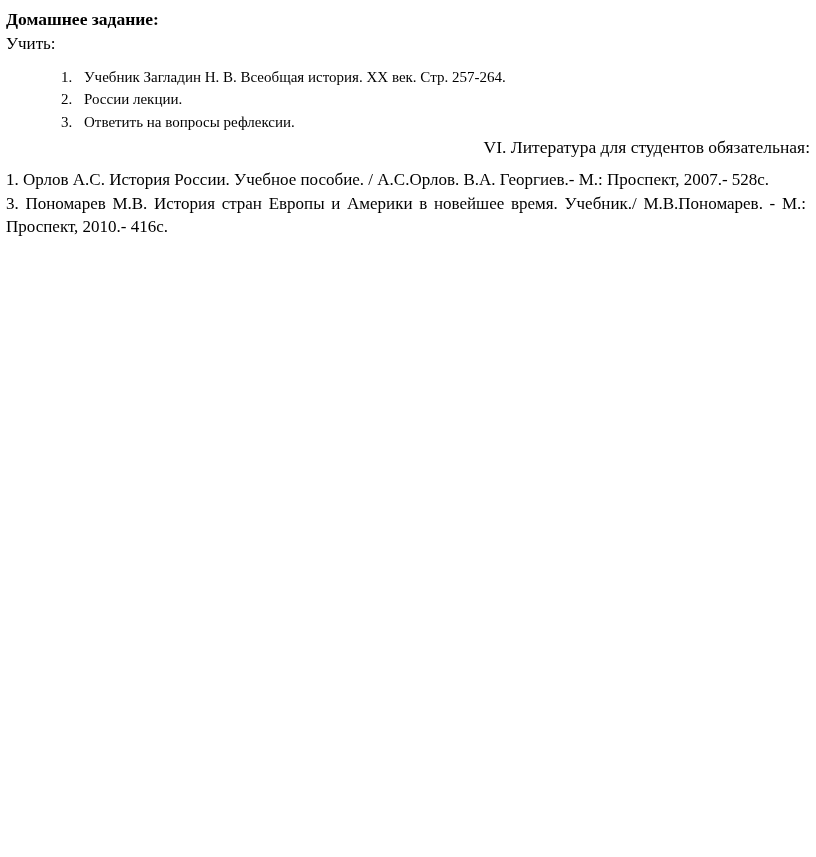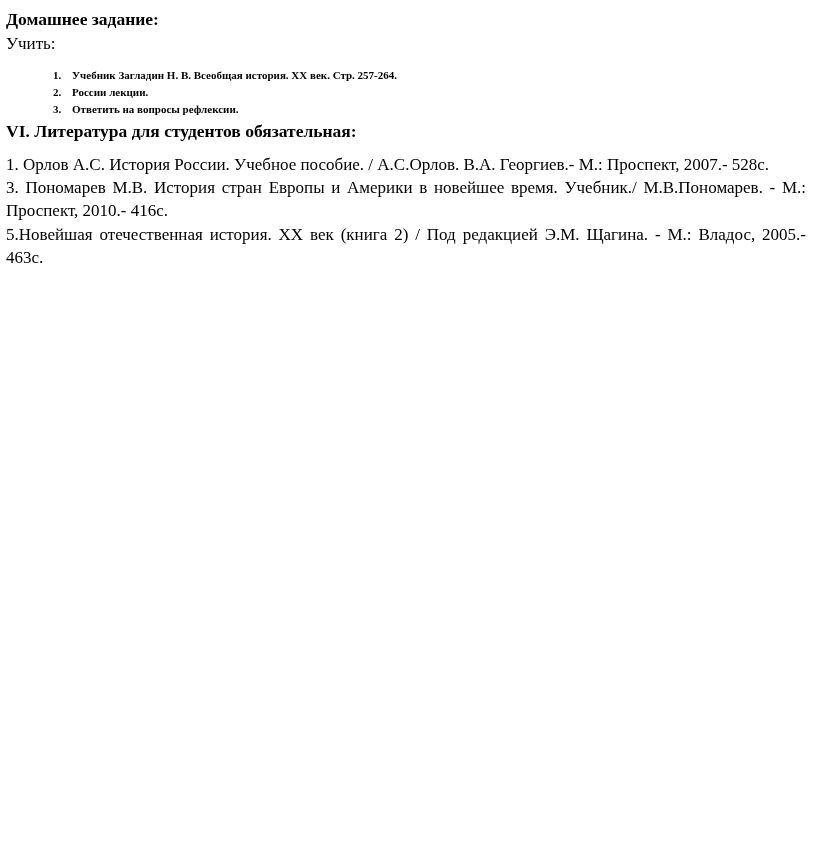--- a/index.html
+++ b/index.html
@@ -30,30 +30,30 @@
   .plain-line {
     margin: 0 0 12px 0;
     font-size: 17px;
   }
   ol.hw-list {
     margin: 4px 0 4px 0;
     padding-left: 58px;
     list-style-position: outside;
   }
   ol.hw-list li {
-    font-size: 11px;
-    margin: 0 0 3px 0;
+    font-size: 15px;
+    margin: 0 0 3px 12px;
     padding-left: 8px;
     line-height: 1.3;
-    font-weight: bold;
   }
   .section-title {
-    font-weight: bold;
+    font-weight: normal;
     font-size: 17.5px;
     margin: 4px 0 10px 0;
+    text-align: right;
   }
   .ref {
     margin: 0 4px 1px 0;
     text-align: justify;
     text-justify: inter-word;
     font-size: 17px;
     line-height: 1.34;
   }
 </style>
 </head>
@@ -68,15 +68,14 @@
   <ol class="hw-list">
     <li>Учебник Загладин Н. В. Всеобщая история. XX век. Стр. 257-264.</li>
     <li>России лекции.</li>
     <li>Ответить на вопросы рефлексии.</li>
   </ol>
 
   <div class="section-title">VI. Литература для студентов обязательная:</div>
 
   <div class="ref">1. Орлов А.С. История России. Учебное пособие. / А.С.Орлов. В.А. Георгиев.- М.: Проспект, 2007.- 528с.</div>
   <div class="ref">3. Пономарев М.В. История стран Европы и Америки в новейшее время. Учебник./ М.В.Пономарев. - М.: Проспект, 2010.- 416с.</div>
-  <div class="ref">5.Новейшая отечественная история. XX век (книга 2) / Под редакцией Э.М. Щагина. - М.: Владос, 2005.- 463с.</div>
 
 </div>
 
 </body></html>

